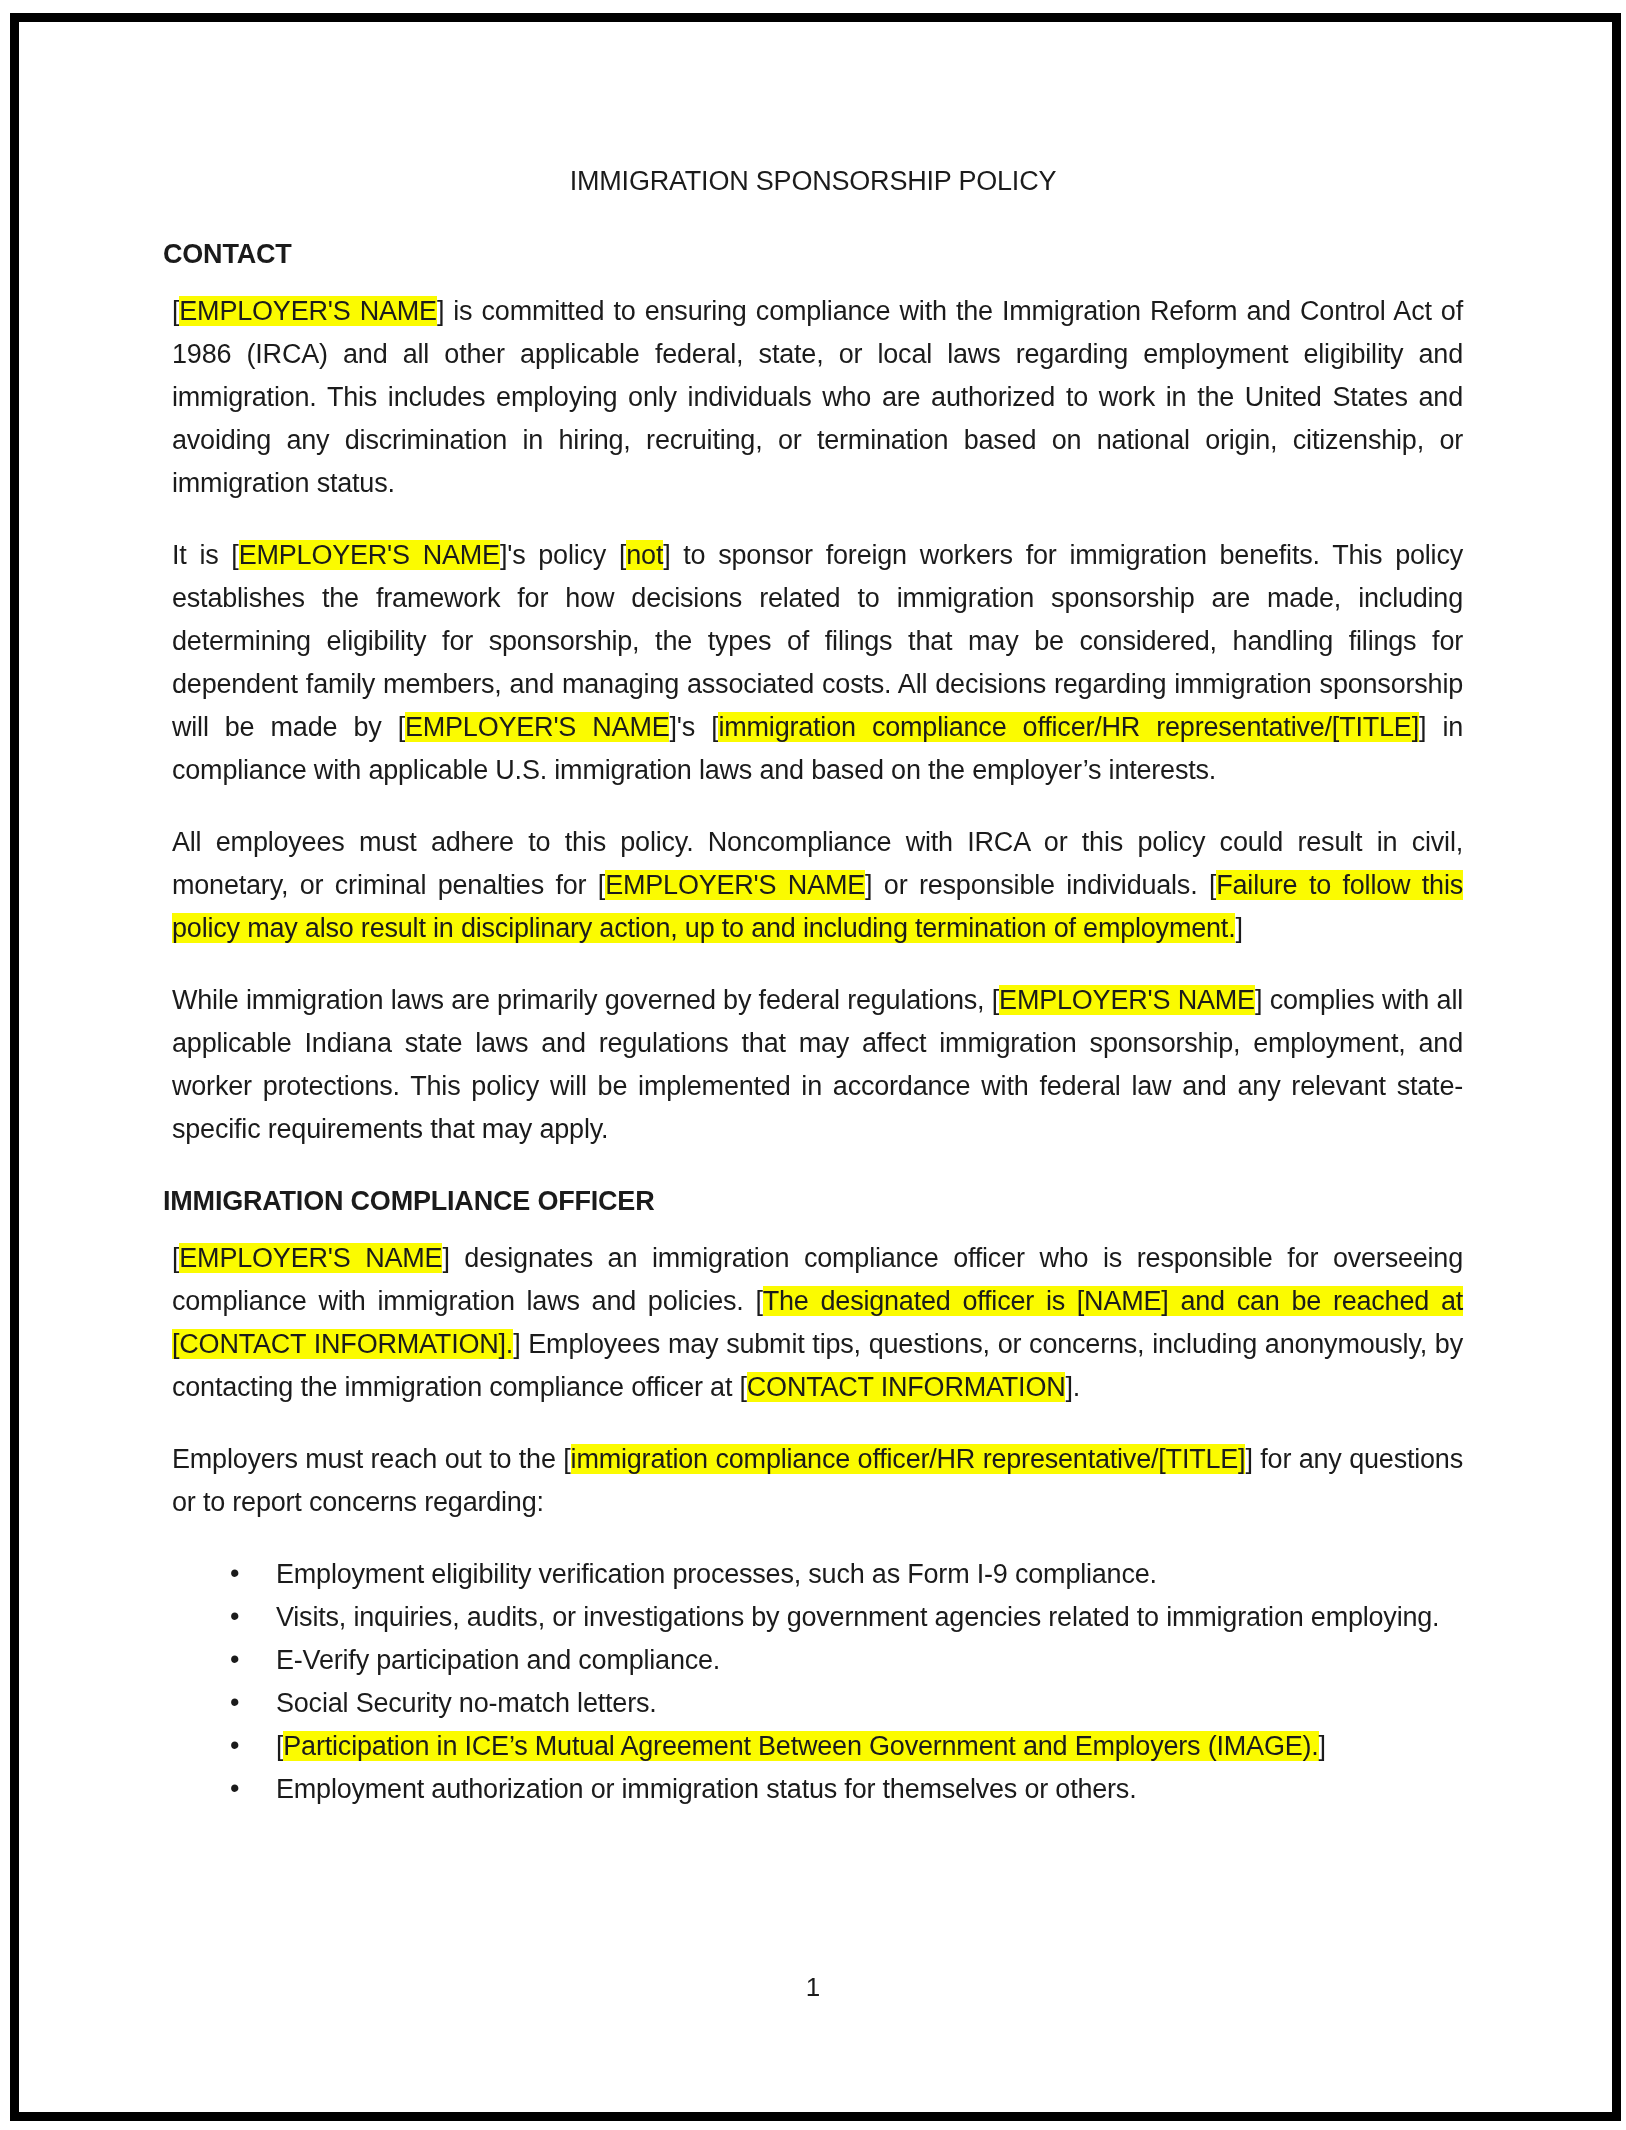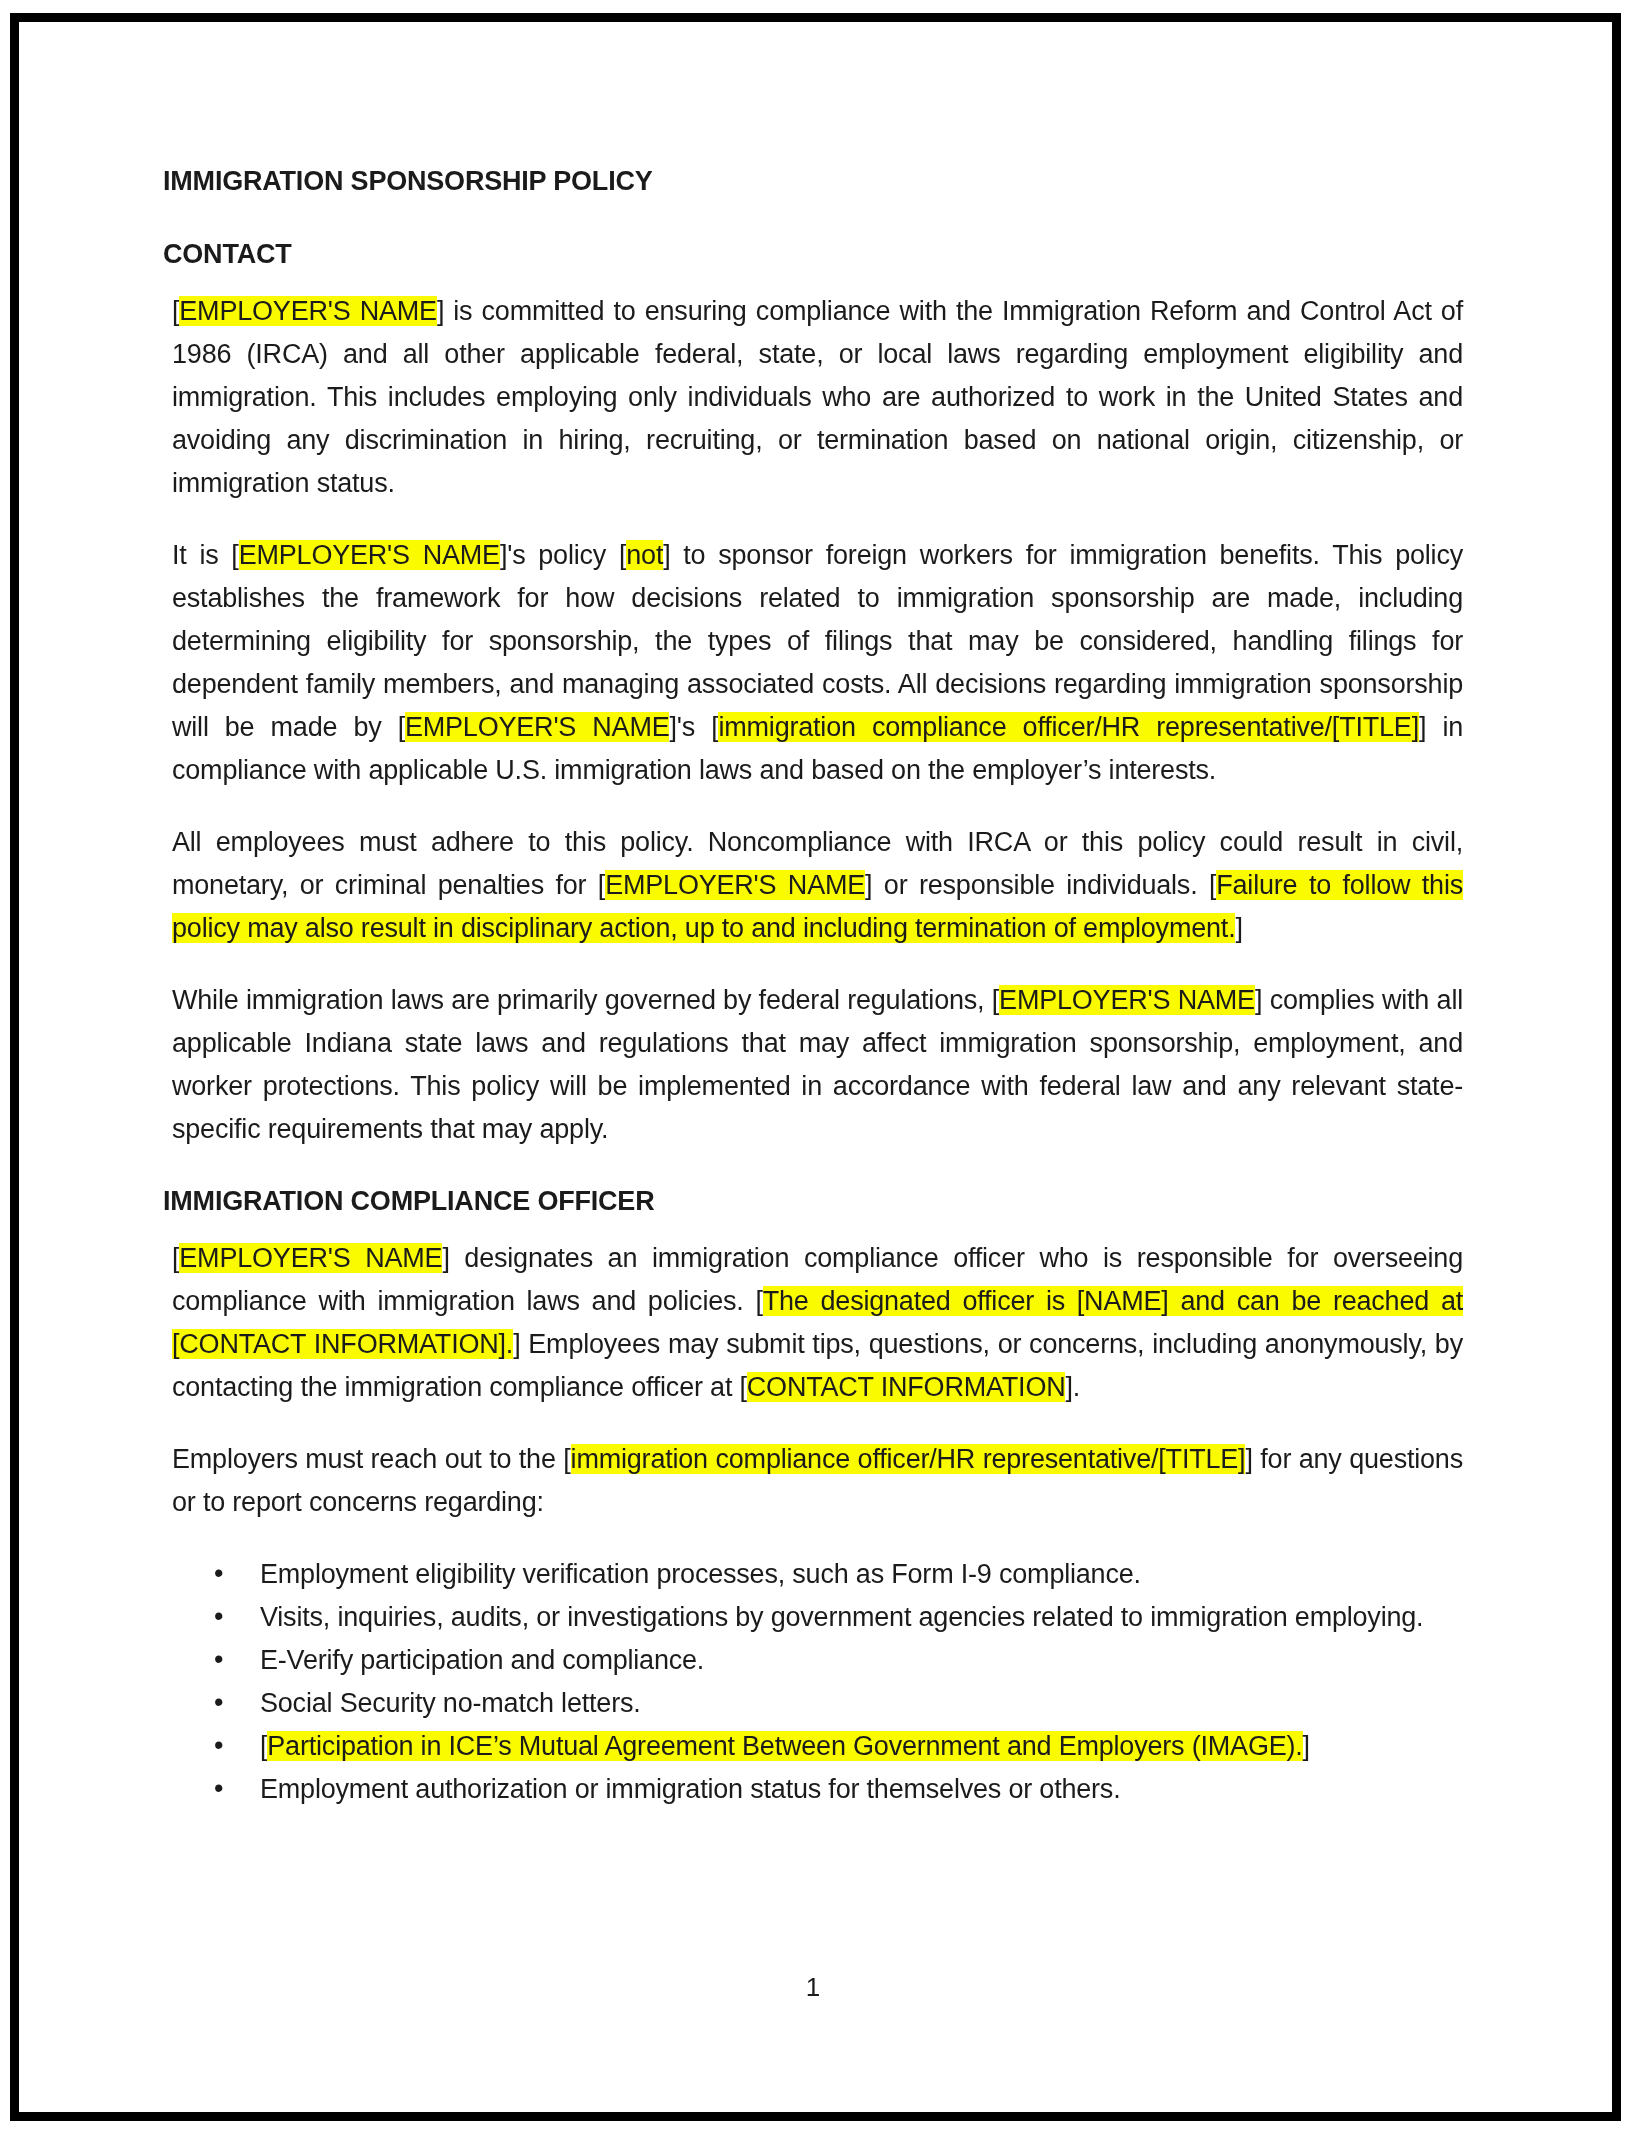--- a/index.html
+++ b/index.html
@@ -10,25 +10,25 @@
   }
   .page-frame{
     position:absolute;left:10px;top:13px;right:5px;bottom:9px;
     border:9px solid #000;pointer-events:none;
   }
   .doc-body{
     position:absolute;left:163px;top:0;width:1300px;
     padding-top:160px;
     font-size:27px;line-height:43px;letter-spacing:-0.2px;
   }
-  .doc-title{text-align:left;font-weight:bold;margin:0 0 30px 0;}
+  .doc-title{text-align:center;font-weight:normal;margin:0 0 30px 0;}
   .doc-heading{font-weight:bold;margin:24px 0 14px 0;}
   .doc-para{margin:0 0 29px 9px;text-align:justify;}
   .hl{background:var(--hl,#fbfb00);}
-  .doc-list{margin:0;padding:0 0 0 97px;list-style:none;}
+  .doc-list{margin:16px;padding:0 0 0 97px;list-style:none;}
   .doc-list li{text-align:justify;position:relative;}
   .doc-list li::before{content:"\2022";position:absolute;left:-46px;top:-1px;}
   .page-number{
     position:absolute;left:163px;width:1300px;top:1972px;
     text-align:center;font-size:26px;
   }
 </style>
 </head>
 <body style="color: rgb(27, 27, 27);">
 

